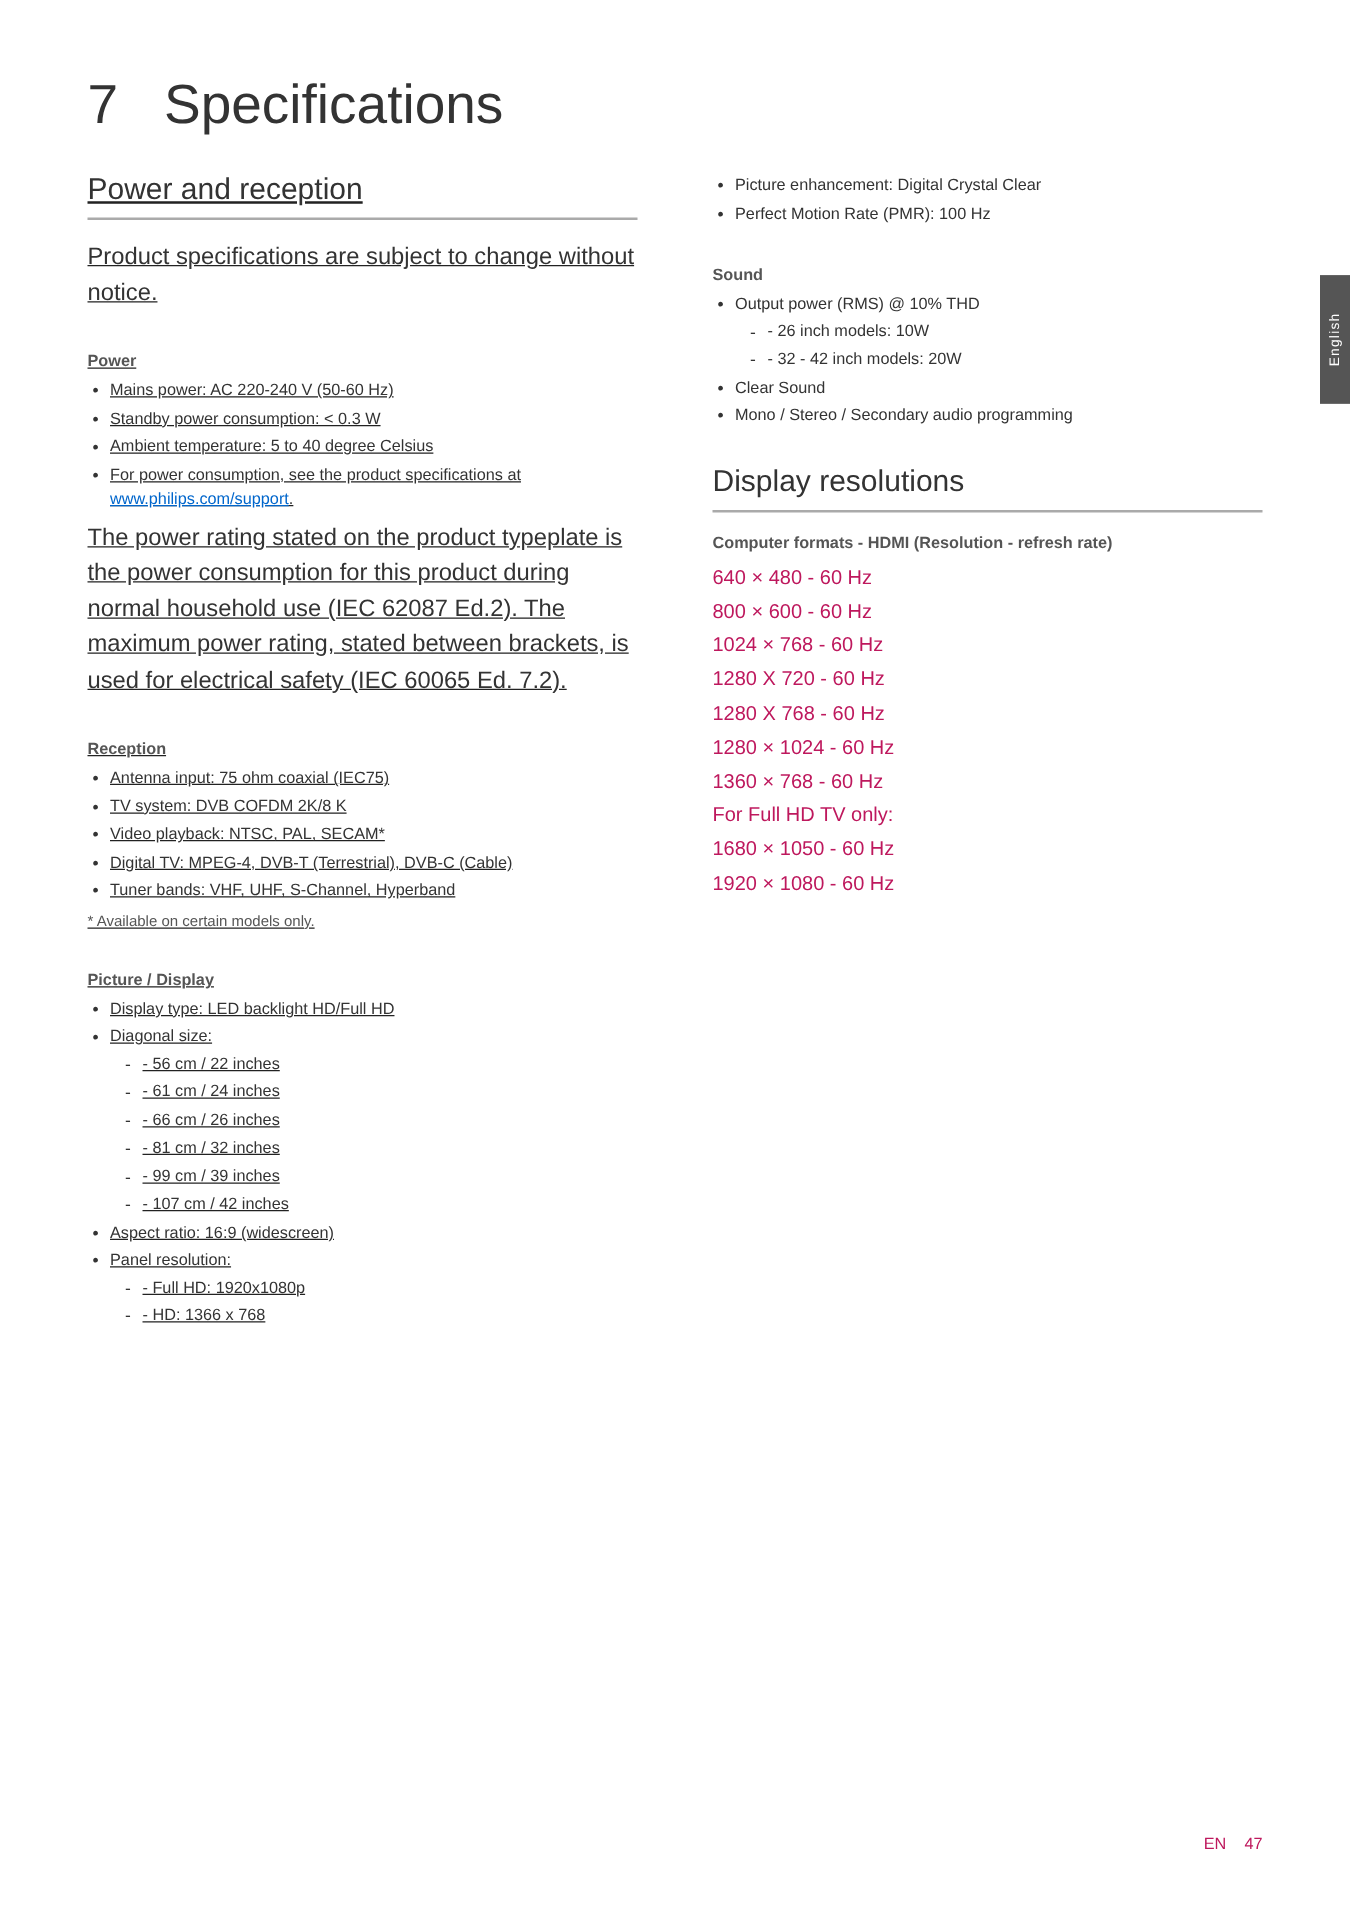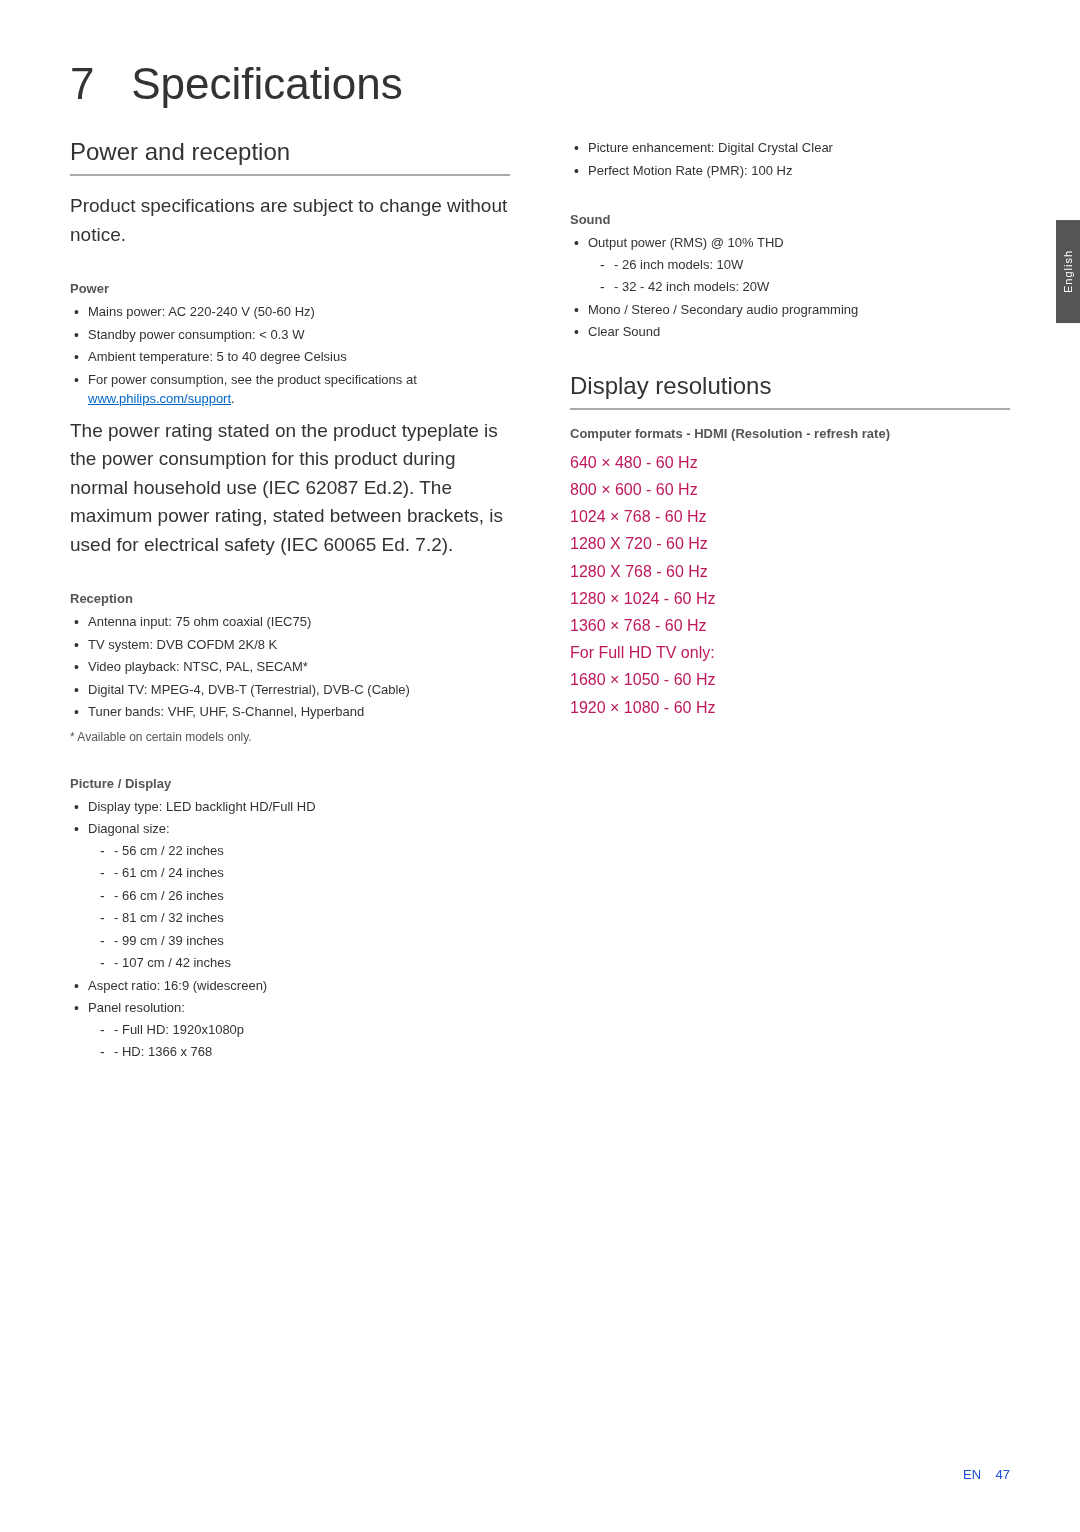--- a/index.html
+++ b/index.html
@@ -37,21 +37,21 @@
       transform: rotate(180deg);
       letter-spacing: 1px;
     }
 
     
     .footer {
       position: absolute;
       bottom: 50px;
       right: 70px;
       font-size: 13px;
-      color: #1d4ed8;
+      color: #be185d;
     }
 
     
     .two-col {
       display: flex;
       gap: 60px;
       flex: 1;
     }
 
     .col-left {
@@ -153,20 +153,21 @@
     .note-text {
       font-size: 12px;
       color: #555;
       margin-top: 6px;
       margin-bottom: 10px;
     }
 
     
     .section-gap {
       margin-bottom: 24px;
+      text-decoration: underline;
     }
 
     
     .computer-formats-title {
       font-size: 13px;
       font-weight: bold;
       color: #555;
       margin-bottom: 8px;
     }
 
@@ -270,22 +271,22 @@
       <div class="subsection-title">Sound</div>
 
       <ul class="bullet-list">
         <li>
           <span>Output power (RMS) @ 10% THD</span>
           <ul class="dash-list">
             <li>- 26 inch models: 10W</li>
             <li>- 32 - 42 inch models: 20W</li>
           </ul>
         </li>
+        <li>Clear Sound</li>
         <li>Mono / Stereo / Secondary audio programming</li>
-        <li>Clear Sound</li>
       </ul>
 
       <div style="margin-top: 30px;">
         <div class="section-title">Display resolutions</div>
 
         <div class="computer-formats-title">Computer formats - HDMI (Resolution - refresh rate)</div>
 
         <ul class="resolution-list">
           <li>640 × 480 - 60 Hz</li>
           <li>800 × 600 - 60 Hz</li>

